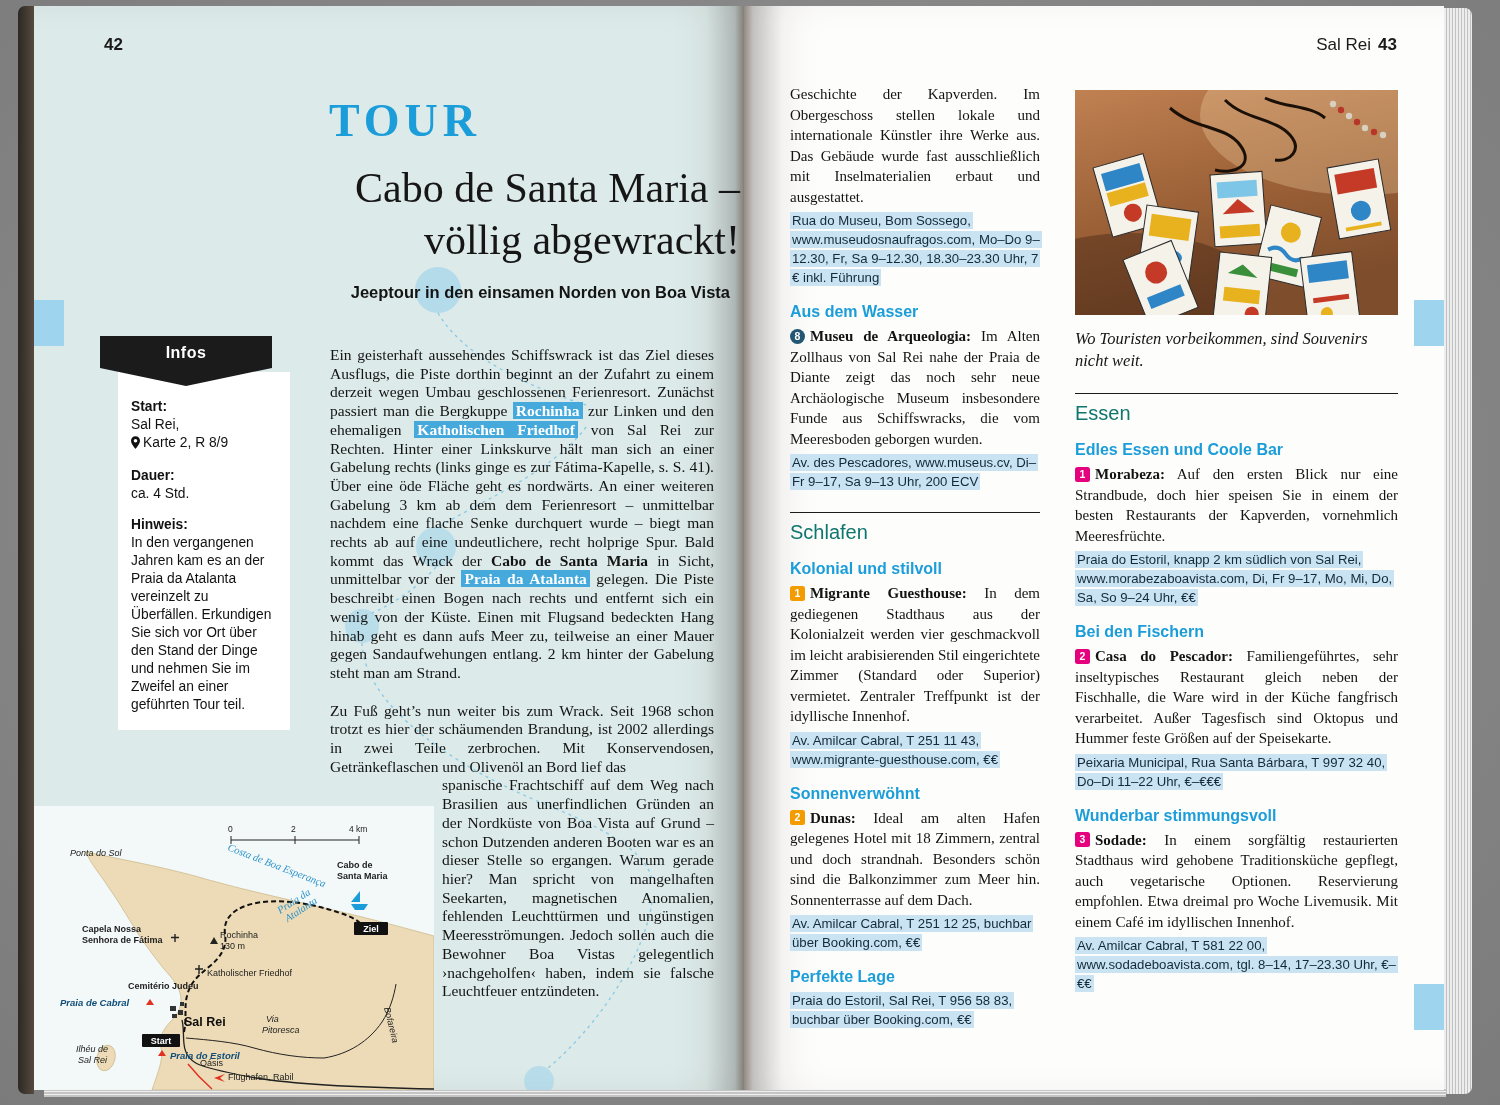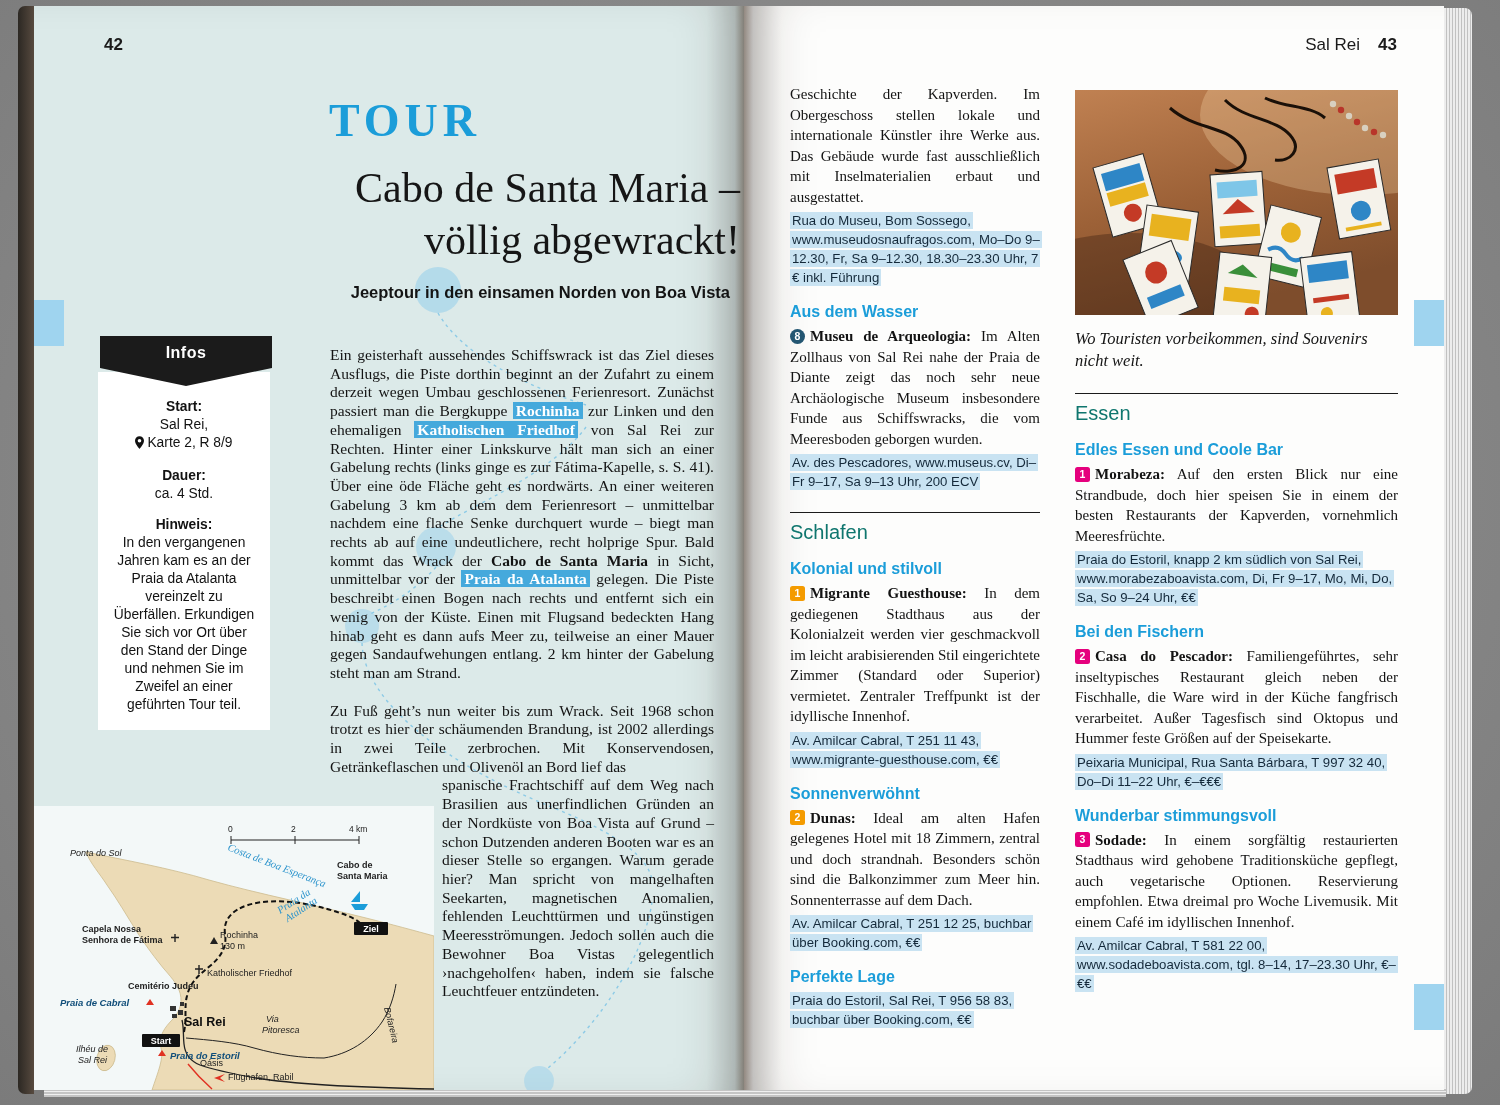--- a/index.html
+++ b/index.html
@@ -10,35 +10,35 @@
   .edge-right{position:absolute;left:1426px;top:2px;width:28px;height:1086px;background:repeating-linear-gradient(to right,#ededed 0 2px,#c1c1c1 2px 3px);border-radius:0 7px 7px 0;}
   .edge-bottom{position:absolute;left:26px;top:1082px;width:1402px;height:9px;background:repeating-linear-gradient(to bottom,#efefef 0 1.5px,#c4c4c4 1.5px 3px);}
   .page{position:absolute;top:0;height:1084px;overflow:hidden;}
   .page-left{left:16px;width:710px;background:#dceae9;box-shadow:inset -45px 0 60px -40px rgba(40,25,15,.32);}
   .page-right{left:726px;width:700px;background:#fdfdfc;box-shadow:inset 50px 0 60px -40px rgba(40,25,15,.28);}
   .spine{position:absolute;left:688px;top:0;width:76px;height:1084px;z-index:6;pointer-events:none;
     background:linear-gradient(to right,rgba(0,0,0,0) 0%,rgba(0,0,0,.10) 38%,rgba(55,35,20,.42) 50%,rgba(0,0,0,.12) 62%,rgba(0,0,0,0) 100%);}
   .pageno{position:absolute;font:bold 17px/1 "Liberation Sans",sans-serif;color:#1a1a1a;z-index:3;}
   .pageno-left{left:70px;top:30px;}
   .rp-header{position:absolute;right:47px;top:30px;font:17px/1 "Liberation Sans",sans-serif;color:#1a1a1a;z-index:3;}
-  .rp-header b{margin-left:18px;}
+  .rp-header b{margin-left:7px;}
   .tab{position:absolute;width:30px;height:46px;background:#9fd4ef;z-index:2;}
   .tab-l1{left:0;top:294px;}.tab-l2{left:0;top:978px;}
   .tab-r1{right:0;top:294px;}.tab-r2{right:0;top:978px;}
   .decor{position:absolute;left:0;top:0;z-index:1;pointer-events:none;}
   
   .tour-kicker{position:absolute;left:46px;top:92px;width:650px;text-align:center;font:bold 46px/1 "Liberation Serif",serif;color:#1b9dd9;letter-spacing:5px;z-index:2;}
   .tour-title{position:absolute;left:36px;width:670px;text-align:right;font:42px/1 "Liberation Serif",serif;color:#161616;z-index:2;margin-top:17px;}
   .t1{top:144px;}.t2{top:196px;}
   .tour-sub{position:absolute;left:46px;top:276px;width:650px;text-align:right;font:bold 16.5px/20px "Liberation Sans",sans-serif;color:#141414;z-index:2;}
   .infos-flag{position:absolute;left:66px;top:330px;width:172px;height:50px;background:#1b1b1b;color:#fff;text-align:center;z-index:4;
     clip-path:polygon(0 0,100% 0,100% 64%,50% 100%,0 64%);font:bold 16px/1 "Liberation Sans",sans-serif;}
   .infos-flag span{display:inline-block;margin-top:9px;letter-spacing:.5px;}
-  .infos-box{position:absolute;left:64px;top:366px;width:172px;box-sizing:border-box;background:#fff;z-index:3;
-    padding:26px 13px 16px;text-align:center;font:13.8px/18px "Liberation Sans",sans-serif;color:#121212;}
+  .infos-box{position:absolute;left:84px;top:366px;width:172px;box-sizing:border-box;background:#fff;z-index:3;
+    padding:26px 13px 16px;text-align:left;font:13.8px/18px "Liberation Sans",sans-serif;color:#121212;}
   .infos-label{font-weight:bold;}
   .sp{margin-top:13px;}
   .pin{display:inline-block;vertical-align:-2px;margin-right:3px;}
   .tour-text{position:absolute;left:296px;top:340px;width:384px;z-index:2;}
   .tour-p{margin:0;font:15.5px/18.7px "Liberation Serif",serif;color:#131313;text-align:justify;}
   .p2a{margin-top:19px;}
   .p2b{width:272px;margin-left:112px;}
   .hl-word{background:#45a9dc;color:#fff;font-weight:bold;padding:0 3px;}
   .bold-place{font-weight:bold;}
   .map{position:absolute;left:0;top:800px;z-index:2;}

